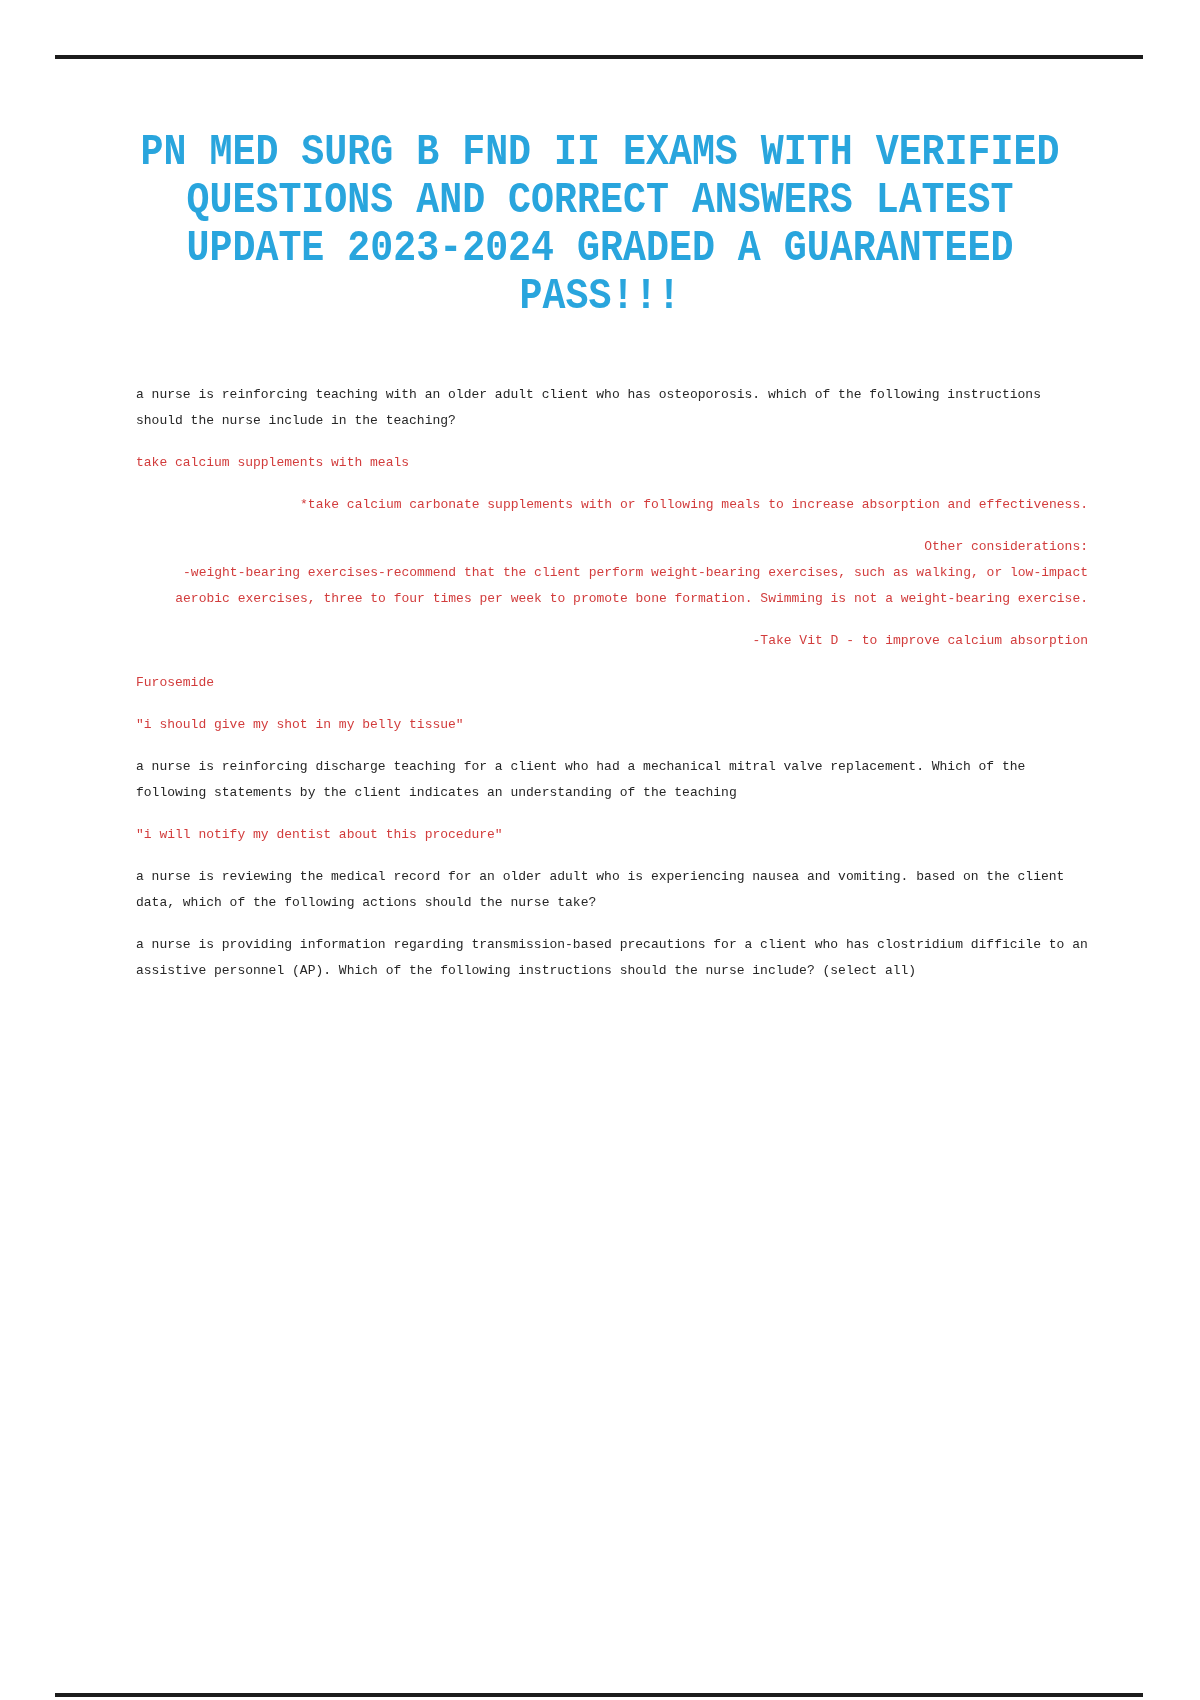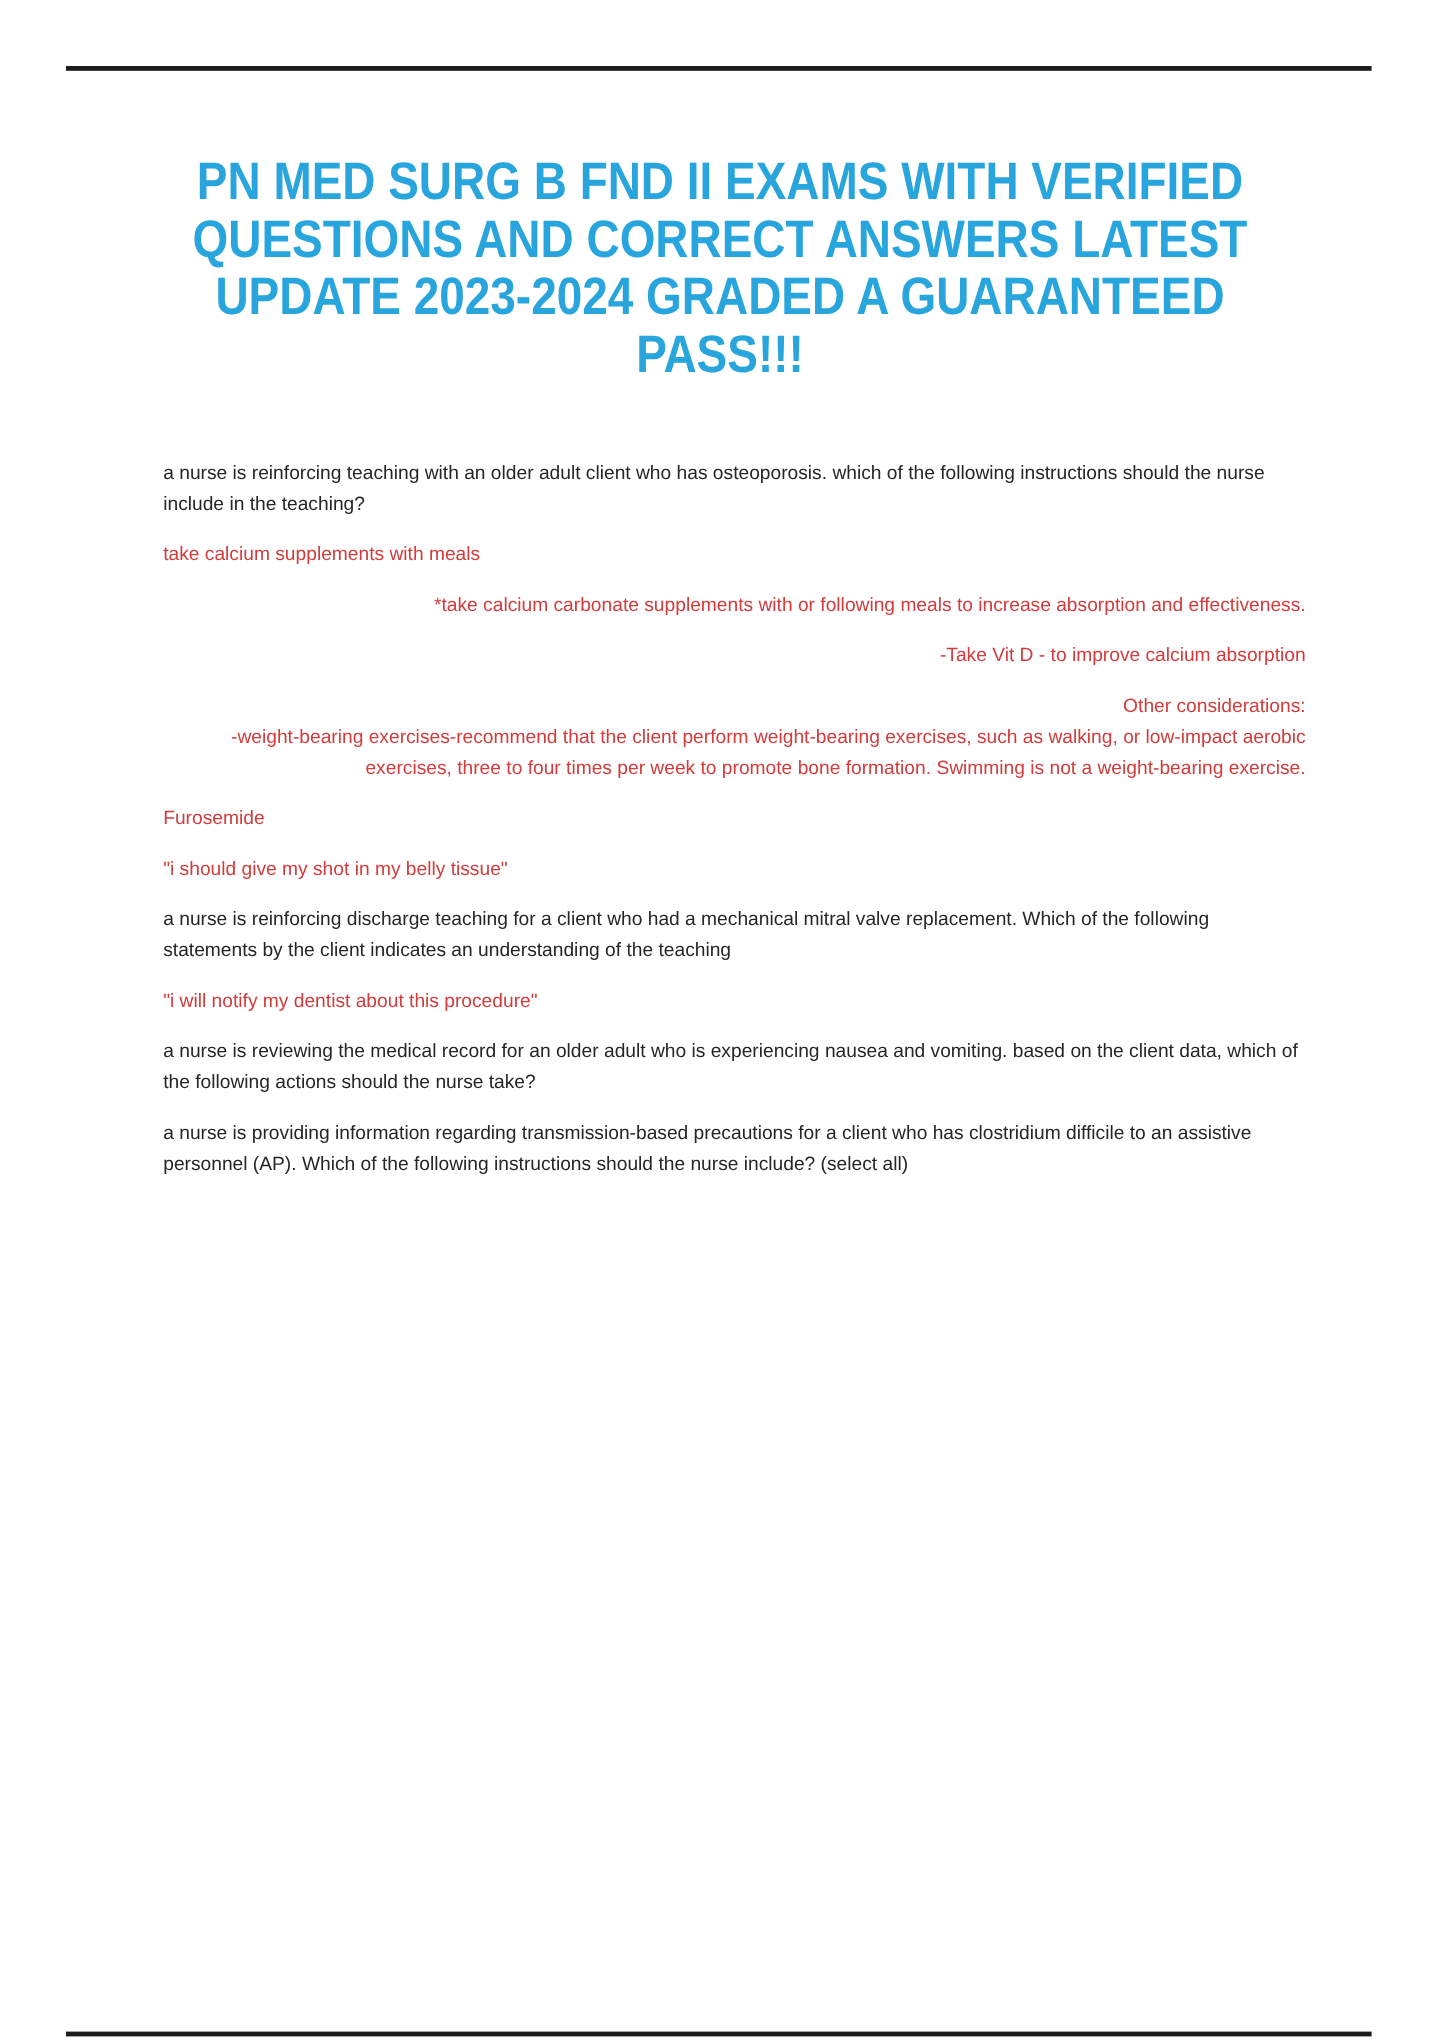--- a/index.html
+++ b/index.html
@@ -3,21 +3,21 @@
 <meta charset="utf-8">
 <style>
   html, body { margin: 0; padding: 0; background: #e9e9e9; }
   .doc {
     position: relative;
     width: 1200px;
     height: 1700px;
     margin: 0 auto;
     background: #ffffff;
     overflow: hidden;
-    font-family: Liberation Sans, sans-serif;
+    font-family: Liberation Mono, monospace;
   }
   .rule {
     position: absolute;
     left: 55px;
     width: 1088px;
     height: 4px;
     background: var(--rule-color, #1c1c1c);
   }
   .rule-top { top: 55px; }
   .rule-bottom { top: 1693px; }
@@ -31,21 +31,21 @@
     color: var(--title-color, #29a5dd);
     transform: scaleX(0.87);
     transform-origin: 50% 0;
   }
   .title .title-line { display: block; }
   .body-text {
     margin: 62px 112px 0 136px;
     width: 952px;
   }
   .para {
-    font-size: 16px;
+    font-size: 13px;
     line-height: 26px;
     margin: 0 0 16px 0;
     white-space: pre-line;
   }
   .question { color: var(--question-color, #262626); }
   .answer   { color: var(--answer-color, #d23c3c); }
   .gap-lg   { margin-top: 13px; text-align: right; }
 </style>
 </head>
 <body>
@@ -58,23 +58,23 @@
     <span class="title-line">PN MED SURG B FND II EXAMS WITH VERIFIED</span>
     <span class="title-line">QUESTIONS AND CORRECT ANSWERS LATEST</span>
     <span class="title-line">UPDATE 2023-2024 GRADED A GUARANTEED</span>
     <span class="title-line">PASS!!!</span>
   </h1>
 
   <div class="body-text">
     <p class="para question">a nurse is reinforcing teaching with an older adult client who has osteoporosis. which of the following instructions should the nurse include in the teaching?</p>
     <p class="para answer">take calcium supplements with meals</p>
     <p class="para answer gap-lg">*take calcium carbonate supplements with or following meals to increase absorption and effectiveness.</p>
-    <p class="para answer gap-lg">-Take Vit D - to improve calcium absorption</p>
     <p class="para answer gap-lg">Other considerations:
 -weight-bearing exercises-recommend that the client perform weight-bearing exercises, such as walking, or low-impact aerobic exercises, three to four times per week to promote bone formation. Swimming is not a weight-bearing exercise.</p>
+    <p class="para answer gap-lg">-Take Vit D - to improve calcium absorption</p>
     <p class="para answer">Furosemide</p>
     <p class="para answer">"i should give my shot in my belly tissue"</p>
     <p class="para question">a nurse is reinforcing discharge teaching for a client who had a mechanical mitral valve replacement. Which of the following statements by the client indicates an understanding of the teaching</p>
     <p class="para answer">"i will notify my dentist about this procedure"</p>
     <p class="para question">a nurse is reviewing the medical record for an older adult who is experiencing nausea and vomiting. based on the client data, which of the following actions should the nurse take?</p>
     <p class="para question">a nurse is providing information regarding transmission-based precautions for a client who has clostridium difficile to an assistive personnel (AP). Which of the following instructions should the nurse include? (select all)</p>
   </div>
 
   <div class="rule rule-bottom"></div>
 

